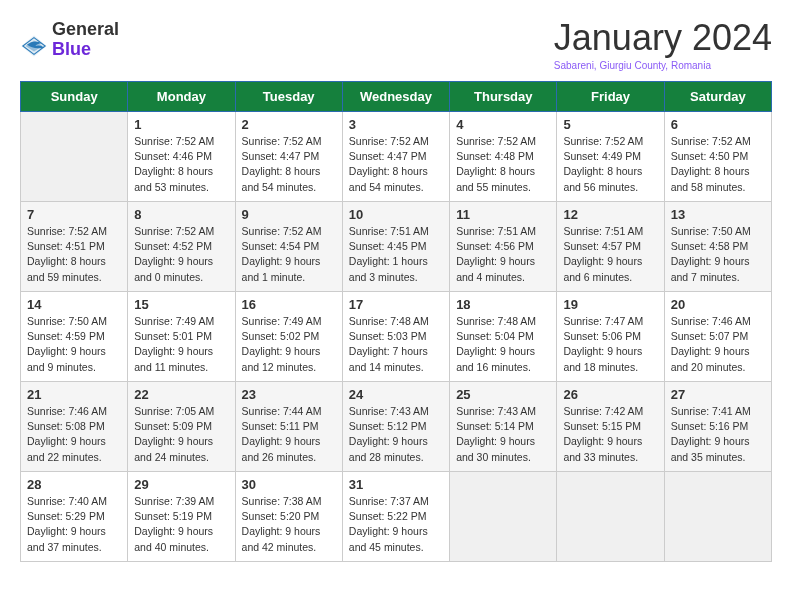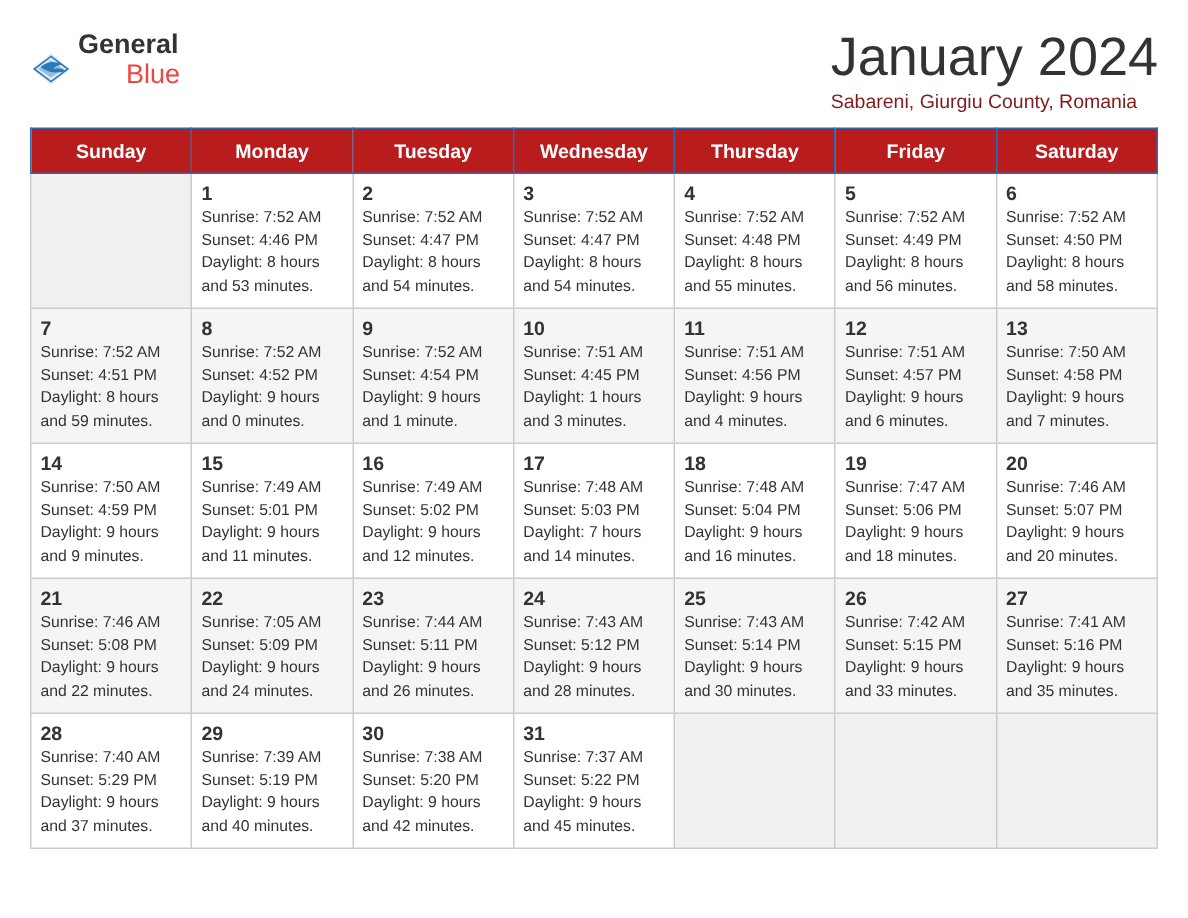--- a/index.html
+++ b/index.html
@@ -26,49 +26,48 @@
       flex-direction: column;
       line-height: 1.1;
     }
     .logo-general {
       font-size: 18px;
       font-weight: bold;
       color: #333;
     }
     .logo-blue {
       font-size: 18px;
-      font-weight: normal;
-      color: #ef4444;
-      margin-left: 32px;
+      font-weight: bold;
+      color: #6d28d9;
     }
     .logo-icon {
       width: 28px;
       height: 28px;
     }
     .title-block {
       text-align: left;
     }
     .month-title {
       font-size: 36px;
       font-weight: normal;
       color: #333;
       line-height: 1;
     }
     .subtitle {
-      font-size: 13px;
-      color: #7f1d1d;
+      font-size: 10px;
+      color: #8b5cf6;
       margin-top: 4px;
     }
     table {
       width: 100%;
       border-collapse: collapse;
       table-layout: fixed;
     }
     th {
-      background-color: #b91c1c;
+      background-color: #15803d;
       color: #fff;
       font-size: 13px;
       font-weight: bold;
       padding: 7px 5px;
       text-align: center;
       border: 1px solid #2a6aaf;
     }
     td {
       vertical-align: top;
       padding: 5px 6px;

